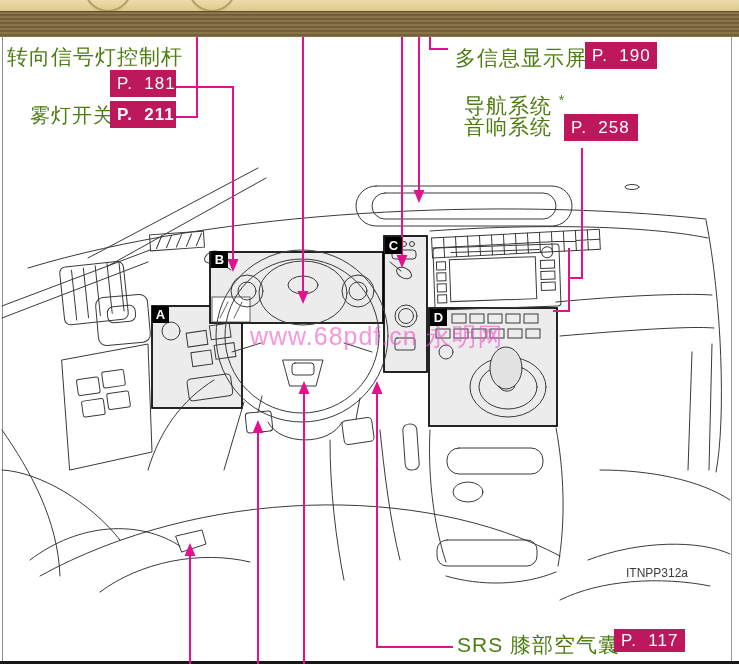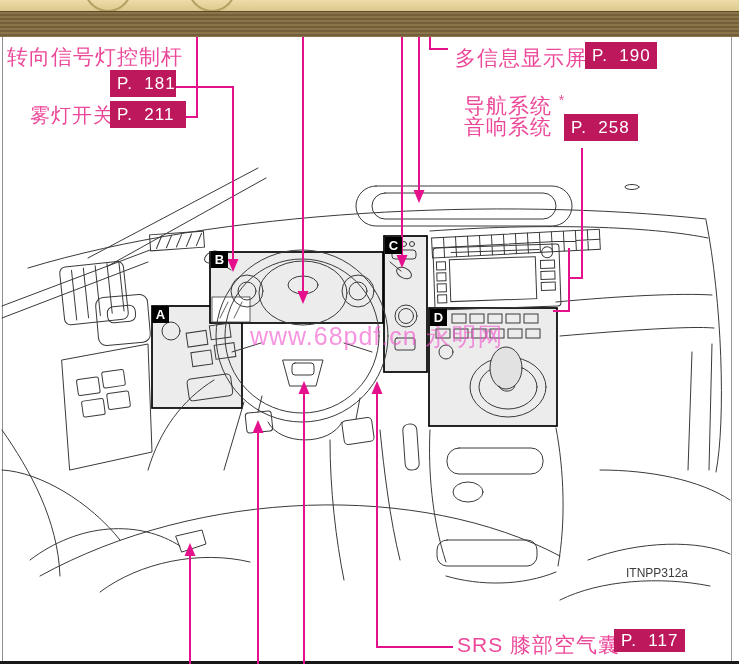--- a/index.html
+++ b/index.html
@@ -13,21 +13,21 @@
   .ring.r1{left:84px;} .ring.r2{left:188px;}
   .wood-band{position:absolute;left:0;top:11px;width:739px;height:26px;
              background:repeating-linear-gradient(180deg,#8a744a 0 2px,#73603b 2px 4px);
              border-top:1px solid #5d4c28;border-bottom:2px solid #4d3e20;}
   .content{position:absolute;left:0;top:37px;width:739px;height:627px;background:#fff;}
   .edge-l{position:absolute;left:2px;top:37px;width:1px;height:627px;background:#8f8f8f;}
   .edge-r{position:absolute;left:731px;top:37px;width:1px;height:627px;background:#9a9a9a;}
   .edge-b{position:absolute;left:0;top:661px;width:739px;height:3px;background:#181818;}
   svg.art{position:absolute;left:0;top:0;z-index:2;}
   
-  .cjk{position:absolute;color:#ec4899;font-size:20px;letter-spacing:1px;
+  .cjk{position:absolute;color:#4d7c0f;font-size:20px;letter-spacing:1px;
        white-space:pre;z-index:4;line-height:26px;}
   .pref{position:absolute;background:#be185d;color:#ffffff;font-size:17px;
         letter-spacing:1px;display:flex;align-items:center;padding-left:7px;
         white-space:pre;z-index:4;box-sizing:border-box;}
   .marker{position:absolute;width:17px;height:17px;background:#000;color:#fff;
           font-size:13px;font-weight:bold;display:flex;align-items:center;
           justify-content:center;z-index:4;}
   .sup{vertical-align:super;font-size:14px;}
   .watermark{position:absolute;left:250px;top:320px;z-index:3;
              color:rgba(240,82,203,0.62);font-size:25px;letter-spacing:1px;white-space:pre;}
@@ -228,21 +228,21 @@
       <polygon points="377,381 371.5,394 382.5,394"></polygon>
     </g>
   </svg>
 
   <div class="watermark">www.68pdf.cn 永明网</div>
 
   <div class="cjk" style="left:7px;top:44px;font-size:21px;">转向信号灯控制杆</div>
   <div class="pref" style="left:110px;top:70px;width:66px;height:27px;text-align:center;">P.  181</div>
 
   <div class="cjk" style="left:30px;top:102px;font-size:20px;">雾灯开关</div>
-  <div class="pref" style="left:110px;top:101px;width:76px;height:27px;">P.  211</div>
+  <div class="pref" style="left:110px;top:101px;width:66px;height:27px;font-weight:bold;">P.  211</div>
 
   <div class="cjk" style="left:455px;top:45px;font-size:21px;">多信息显示屏</div>
   <div class="pref" style="left:585px;top:42px;width:72px;height:27px;">P.  190</div>
 
   <div class="cjk" style="left:464px;top:114px;font-size:21px;">音响系统</div>
 
   <div class="cjk" style="left:464px;top:87px;font-size:21px;"><span>导航系统</span> <span class="sup">*</span></div>
   <div class="pref" style="left:564px;top:114px;width:74px;height:27px;">P.  258</div>
 
   <div class="cjk" style="left:457px;top:632px;font-size:21px;">SRS 膝部空气囊</div>

